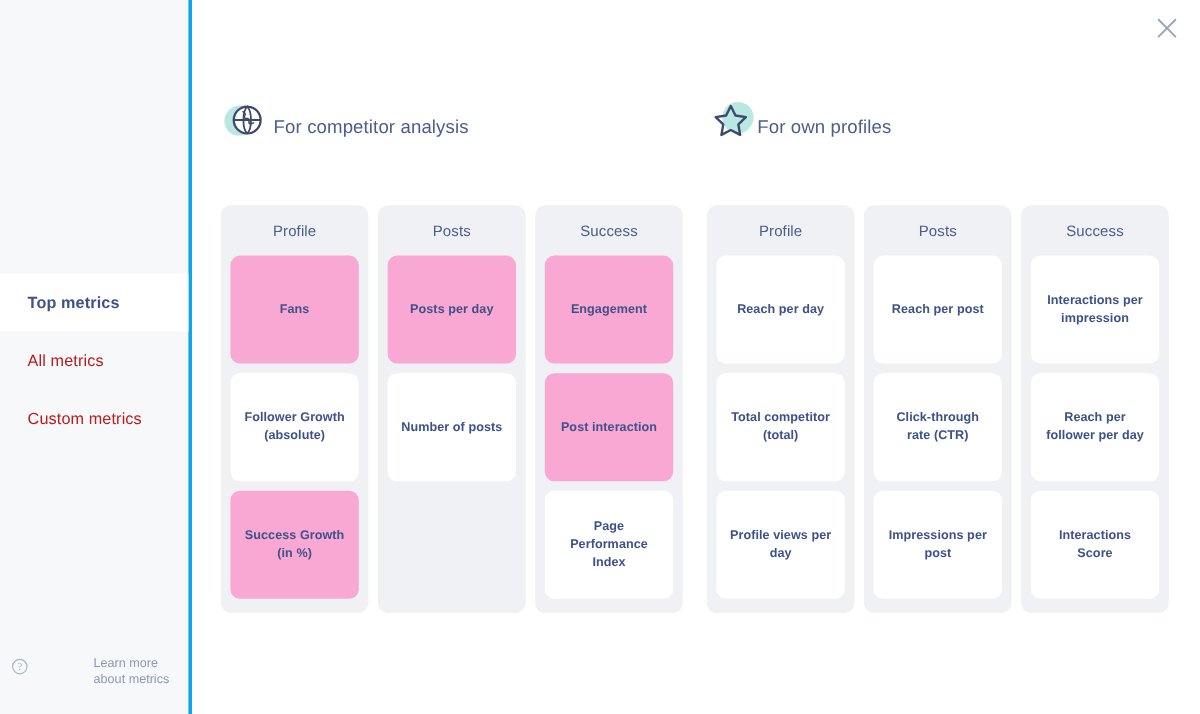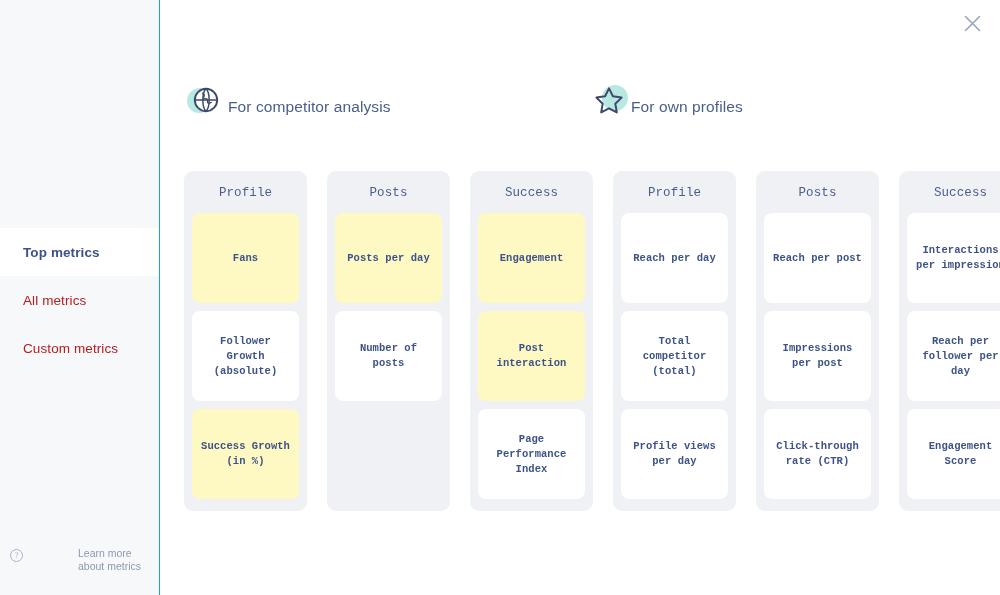--- a/index.html
+++ b/index.html
@@ -22,21 +22,21 @@
     width: 1000px;
     height: 595px;
     display: flex;
   }
 
   
   .sidebar {
     width: 160px;
     height: 595px;
     background: #f7f8fa;
-    border-right: 1px solid #0ea5e9;
+    border-right: 3px solid #0ea5e9;
     position: relative;
     flex: 0 0 160px;
   }
 
   .sidebar-nav {
     position: absolute;
     top: 228px;
     left: 0;
     right: 0;
   }
@@ -164,22 +164,21 @@
   
   .groups {
     position: absolute;
     top: 171px;
     left: 24px;
     display: flex;
   }
 
   .group {
     display: flex;
-    gap: 20px;
-    font-family: Liberation Mono, monospace;
+    gap: 8px;
   }
   .group + .group { margin-left: 20px; }
 
   .column {
     width: 123px;
     background: #f0f1f5;
     border-radius: 9px;
     padding: 10px 8px 12px 8px;
     display: flex;
     flex-direction: column;
@@ -205,21 +204,21 @@
     font-size: 10.5px;
     font-weight: 700;
     line-height: 15px;
     color: #3d5289;
     cursor: pointer;
     letter-spacing: .05px;
   }
   .card + .card { margin-top: 8px; }
 
   .card.selected {
-    background: #fef9c3;
+    background: #f9a8d4;
     color: #3d5289;
   }
 </style>
 </head>
 <body>
 
 <div class="app">
 
   <aside class="sidebar">
     <nav class="sidebar-nav">
@@ -311,29 +310,29 @@
         <div class="column">
           <div class="column-title">Profile</div>
           <div class="card">Reach per day</div>
           <div class="card">Total competitor (total)</div>
           <div class="card">Profile views per day</div>
         </div>
 
         <div class="column">
           <div class="column-title">Posts</div>
           <div class="card">Reach per post</div>
+          <div class="card">Click-through rate (CTR)</div>
           <div class="card">Impressions per post</div>
-          <div class="card">Click-through rate (CTR)</div>
         </div>
 
         <div class="column">
           <div class="column-title">Success</div>
           <div class="card">Interactions per impression</div>
           <div class="card">Reach per follower per day</div>
-          <div class="card">Engagement Score</div>
+          <div class="card">Interactions Score</div>
         </div>
 
       </div>
 
     </div>
 
   </main>
 </div>
 
 </body></html>

